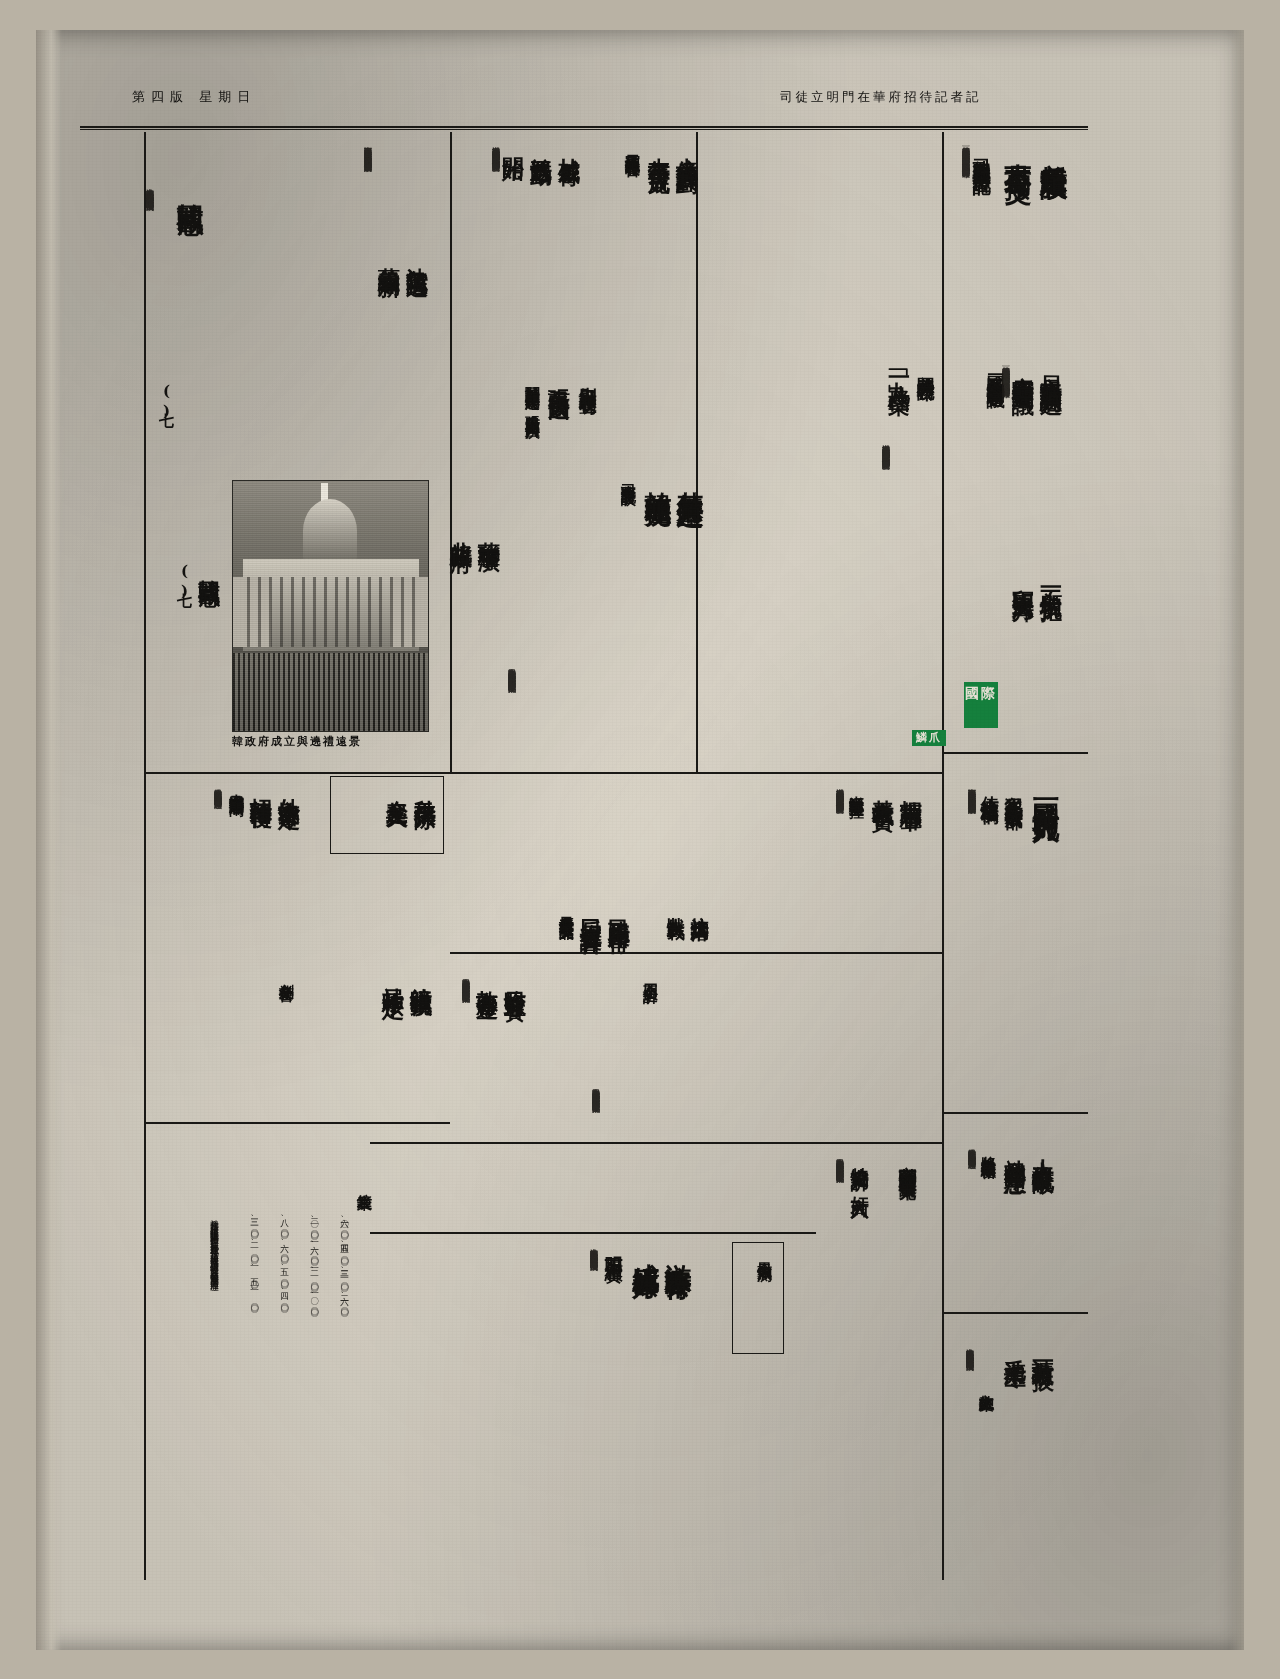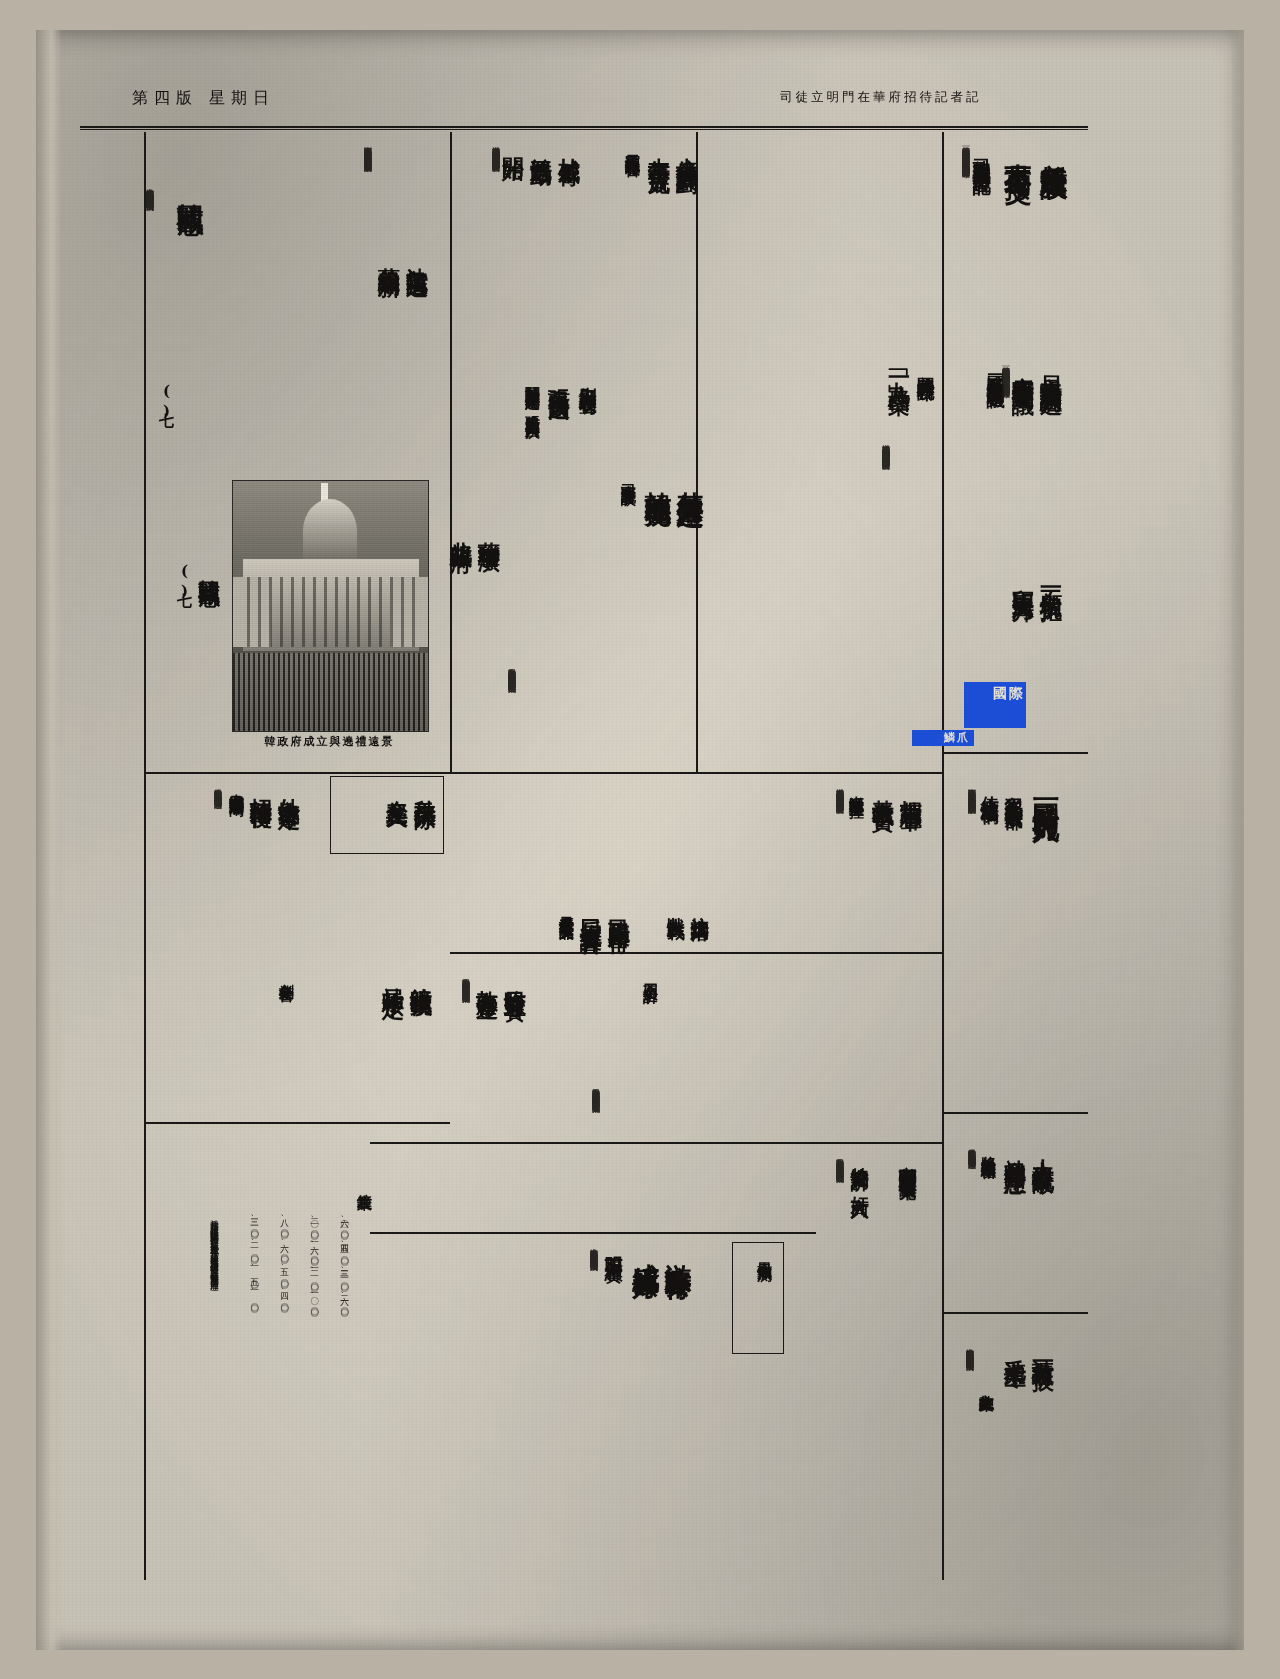--- a/index.html
+++ b/index.html
@@ -51,21 +51,21 @@
     letter-spacing:1px;
   }
   
   #masthead{position:absolute;left:0;top:0;width:1008px;height:46px;}
   #mast-title{
     position:absolute;left:358px;top:-6px;
     font-family:"DejaVu Serif", serif;
     font-weight:700;font-size:31px;letter-spacing:7px;
     white-space:nowrap;
   }
-  #mast-left{position:absolute;left:52px;top:6px;font-size:16px;letter-spacing:6px;white-space:nowrap;}
+  #mast-left{position:absolute;left:52px;top:6px;font-size:13px;letter-spacing:6px;white-space:nowrap;}
   #mast-right{position:absolute;left:700px;top:7px;font-size:12.5px;letter-spacing:3px;white-space:nowrap;}
 
   .rule{position:absolute;background:#1a1916;}
   .vrule{width:1.6px;}
   .hrule{height:1.6px;}
 
   
   .hl{
     position:absolute;
     font-family:"DejaVu Serif", serif;
@@ -110,25 +110,25 @@
   #photo .cols{position:absolute;left:14px;top:96px;width:168px;height:70px;
     background:repeating-linear-gradient(90deg, rgba(40,38,34,.55) 0 3px, rgba(255,255,255,0) 3px 11px);}
   #photo .crowd{position:absolute;left:0;bottom:0;width:100%;height:78px;
     background:
       repeating-linear-gradient(90deg, rgba(20,19,17,.65) 0 2px, rgba(200,196,186,.35) 2px 5px),
       linear-gradient(180deg,#4a483f,#2c2b26);}
   #photo .grain2{position:absolute;inset:0;opacity:.35;
     background:repeating-linear-gradient(0deg, rgba(255,255,255,.12) 0 1px, rgba(0,0,0,.12) 1px 2px);}
   #photo-cap{
     position:absolute;left:152px;top:652px;width:195px;
-    text-align:center;font-size:11px;letter-spacing:2px;font-weight:700;
+    text-align:left;font-size:11px;letter-spacing:2px;font-weight:700;
   }
   .invbox{
-    position:absolute;background:#1d4ed8;color:#e6e1d5;
-    font-weight:700;letter-spacing:2px;text-align:center;padding-left:28px;
+    position:absolute;background:#15803d;color:#e6e1d5;
+    font-weight:700;letter-spacing:2px;text-align:center;
   }
   
   .pricecol{position:absolute;font-size:8.6px;line-height:1.25;white-space:nowrap;}
   .wx{position:absolute;border:1.3px solid #1a1916;}
 </style>
 </head>
 <body>
 
 <div id="paper">
   <div class="tear"></div>

